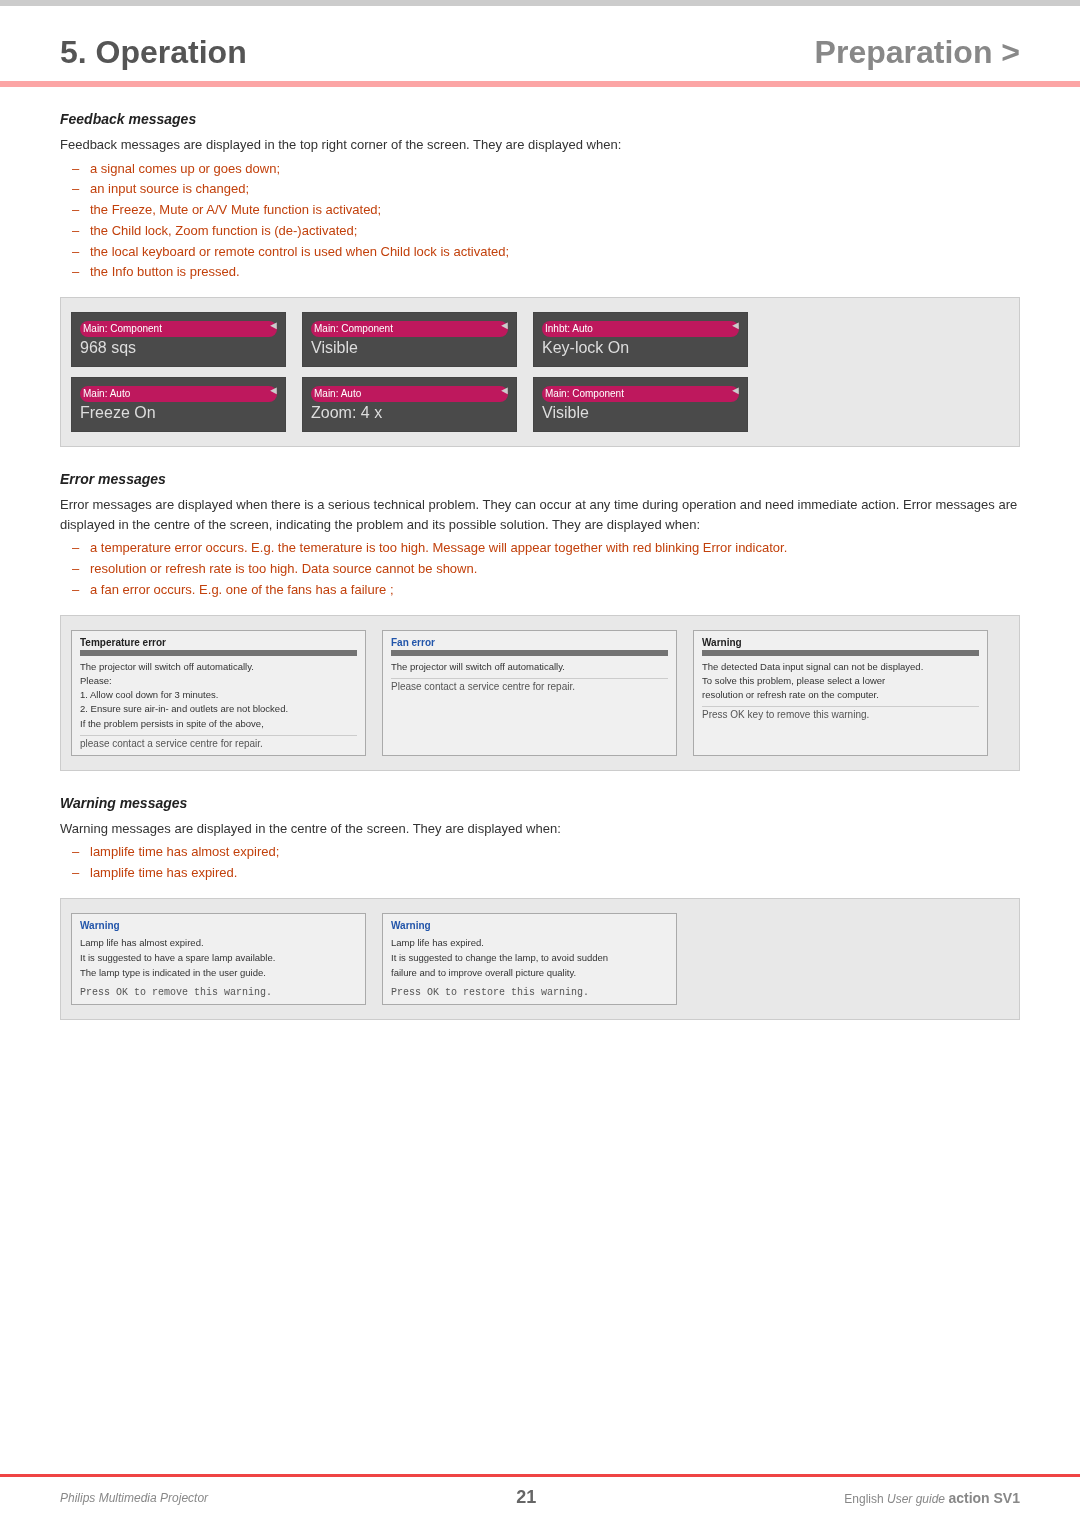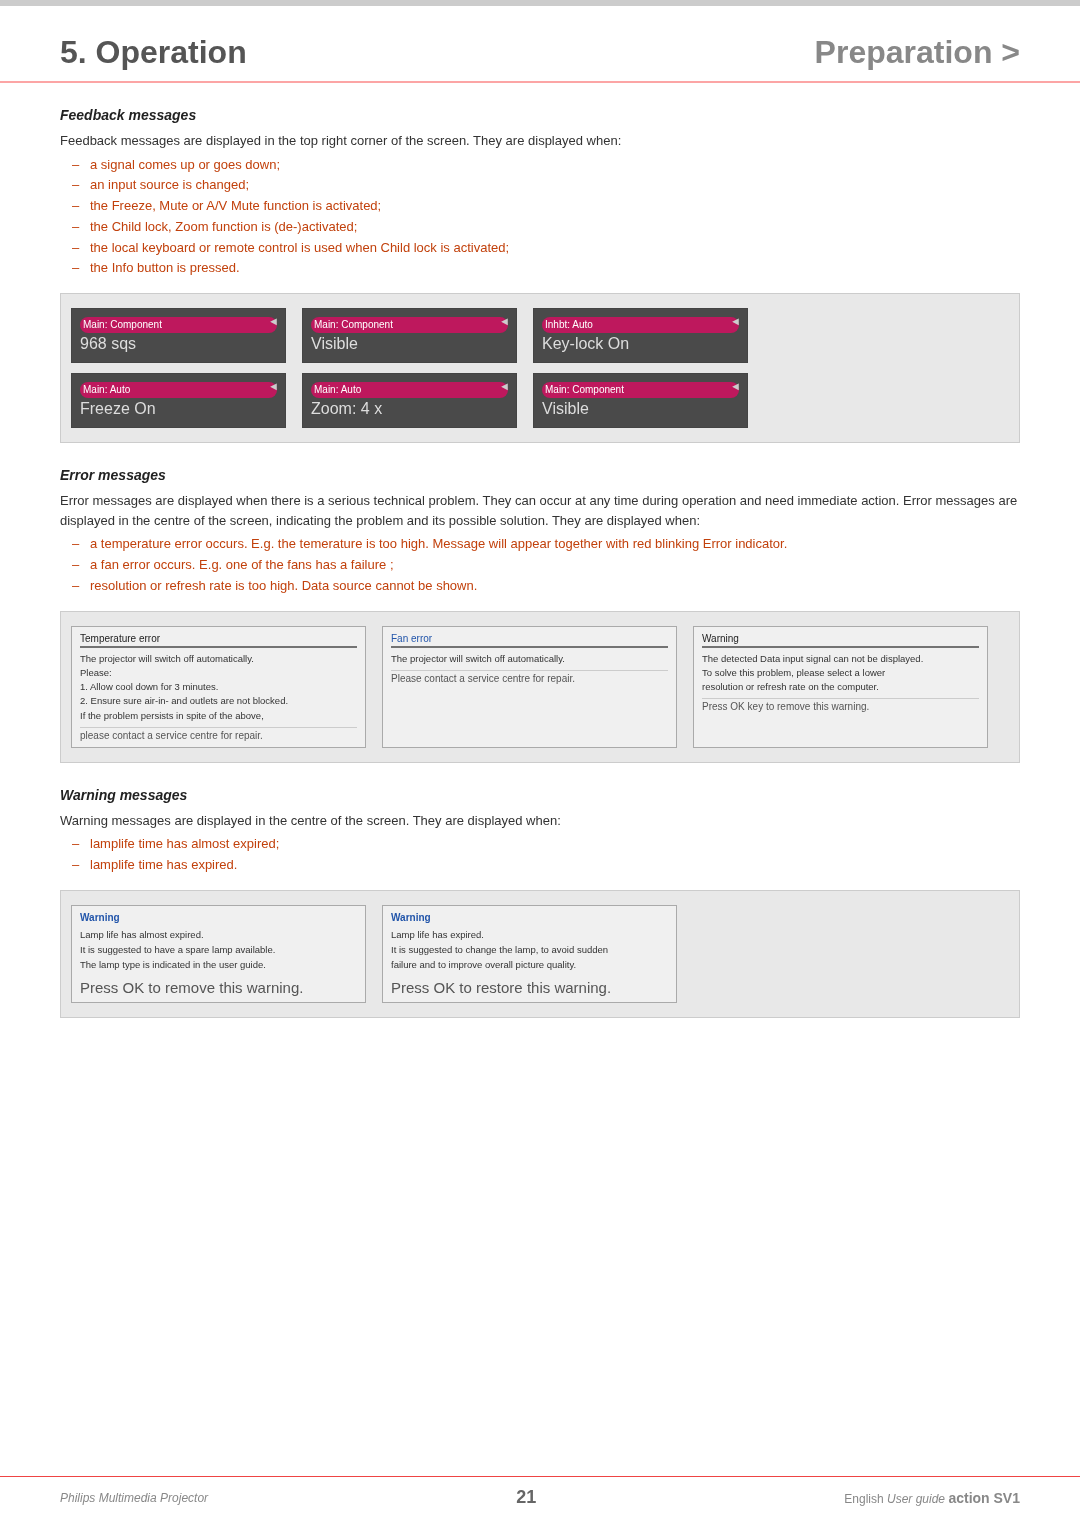--- a/index.html
+++ b/index.html
@@ -28,21 +28,21 @@
       background: #ccc;
       margin-bottom: 0;
     }
 
     
     .page-header {
       display: flex;
       justify-content: space-between;
       align-items: baseline;
       padding: 28px 60px 10px 60px;
-      border-bottom: 2px solid #fca5a5;
+      border-bottom: 6px solid #fca5a5;
       margin-bottom: 24px;
     }
 
     .page-title-left {
       font-size: 32px;
       font-weight: bold;
       color: #555;
     }
 
     .page-title-right {
@@ -172,24 +172,24 @@
     .msg-screen {
       width: 295px;
       background: #f0f0f0;
       border: 1px solid #aaa;
       padding: 6px 8px;
       min-height: 80px;
     }
 
     .msg-screen-title {
       font-size: 10px;
-      font-weight: normal;
+      font-weight: bold;
       color: #222;
       margin-bottom: 4px;
-      border-bottom: 2px solid #737373;
+      border-bottom: 6px solid #737373;
       padding-bottom: 2px;
     }
 
     .msg-screen-title.blue {
       color: #2255aa;
     }
 
     .msg-screen-body {
       font-size: 9.5px;
       color: #333;
@@ -229,41 +229,42 @@
       margin-bottom: 4px;
     }
 
     .warn-screen-body {
       font-size: 9.5px;
       color: #333;
       line-height: 1.6;
     }
 
     .warn-screen-footer {
-      font-size: 15px;
+      font-size: 10px;
       color: #555;
       margin-top: 6px;
+      font-family: Liberation Mono, monospace;
     }
 
     
     .section-gap {
       margin-bottom: 20px;
     }
 
     
     .page-footer {
       position: absolute;
       bottom: 20px;
       left: 0;
       right: 0;
       display: flex;
       justify-content: space-between;
       align-items: center;
       padding: 0 60px;
-      border-top: 1px solid #ef4444;
+      border-top: 3px solid #ef4444;
       padding-top: 10px;
     }
 
     .footer-brand {
       font-size: 12px;
       color: #888;
       font-style: italic;
     }
 
     .footer-page {
@@ -346,22 +347,22 @@
           </div>
         </div>
       </div>
     </div>
 
     <div class="section-gap">
       <div class="section-title">Error messages</div>
       <p class="body-text">Error messages are displayed when there is a serious technical problem. They can occur at any time during operation and need immediate action. Error messages are displayed in the centre of the screen, indicating the problem and its possible solution. They are displayed when:</p>
       <ul class="bullet-list">
         <li>a temperature error occurs. E.g. the temerature is too high. Message will appear together with red blinking Error indicator.</li>
+        <li>resolution or refresh rate is too high. Data source cannot be shown.</li>
         <li>a fan error occurs. E.g. one of the fans has a failure ;</li>
-        <li>resolution or refresh rate is too high. Data source cannot be shown.</li>
       </ul>
 
       <div class="error-strip">
         <div class="msg-screen">
           <div class="msg-screen-title">Temperature error</div>
           <div class="msg-screen-body">
             <div>The projector will switch off automatically.</div>
             <div>Please:</div>
             <div>1. Allow cool down for 3 minutes.</div>
             <div>2. Ensure sure air-in- and outlets are not blocked.</div>

